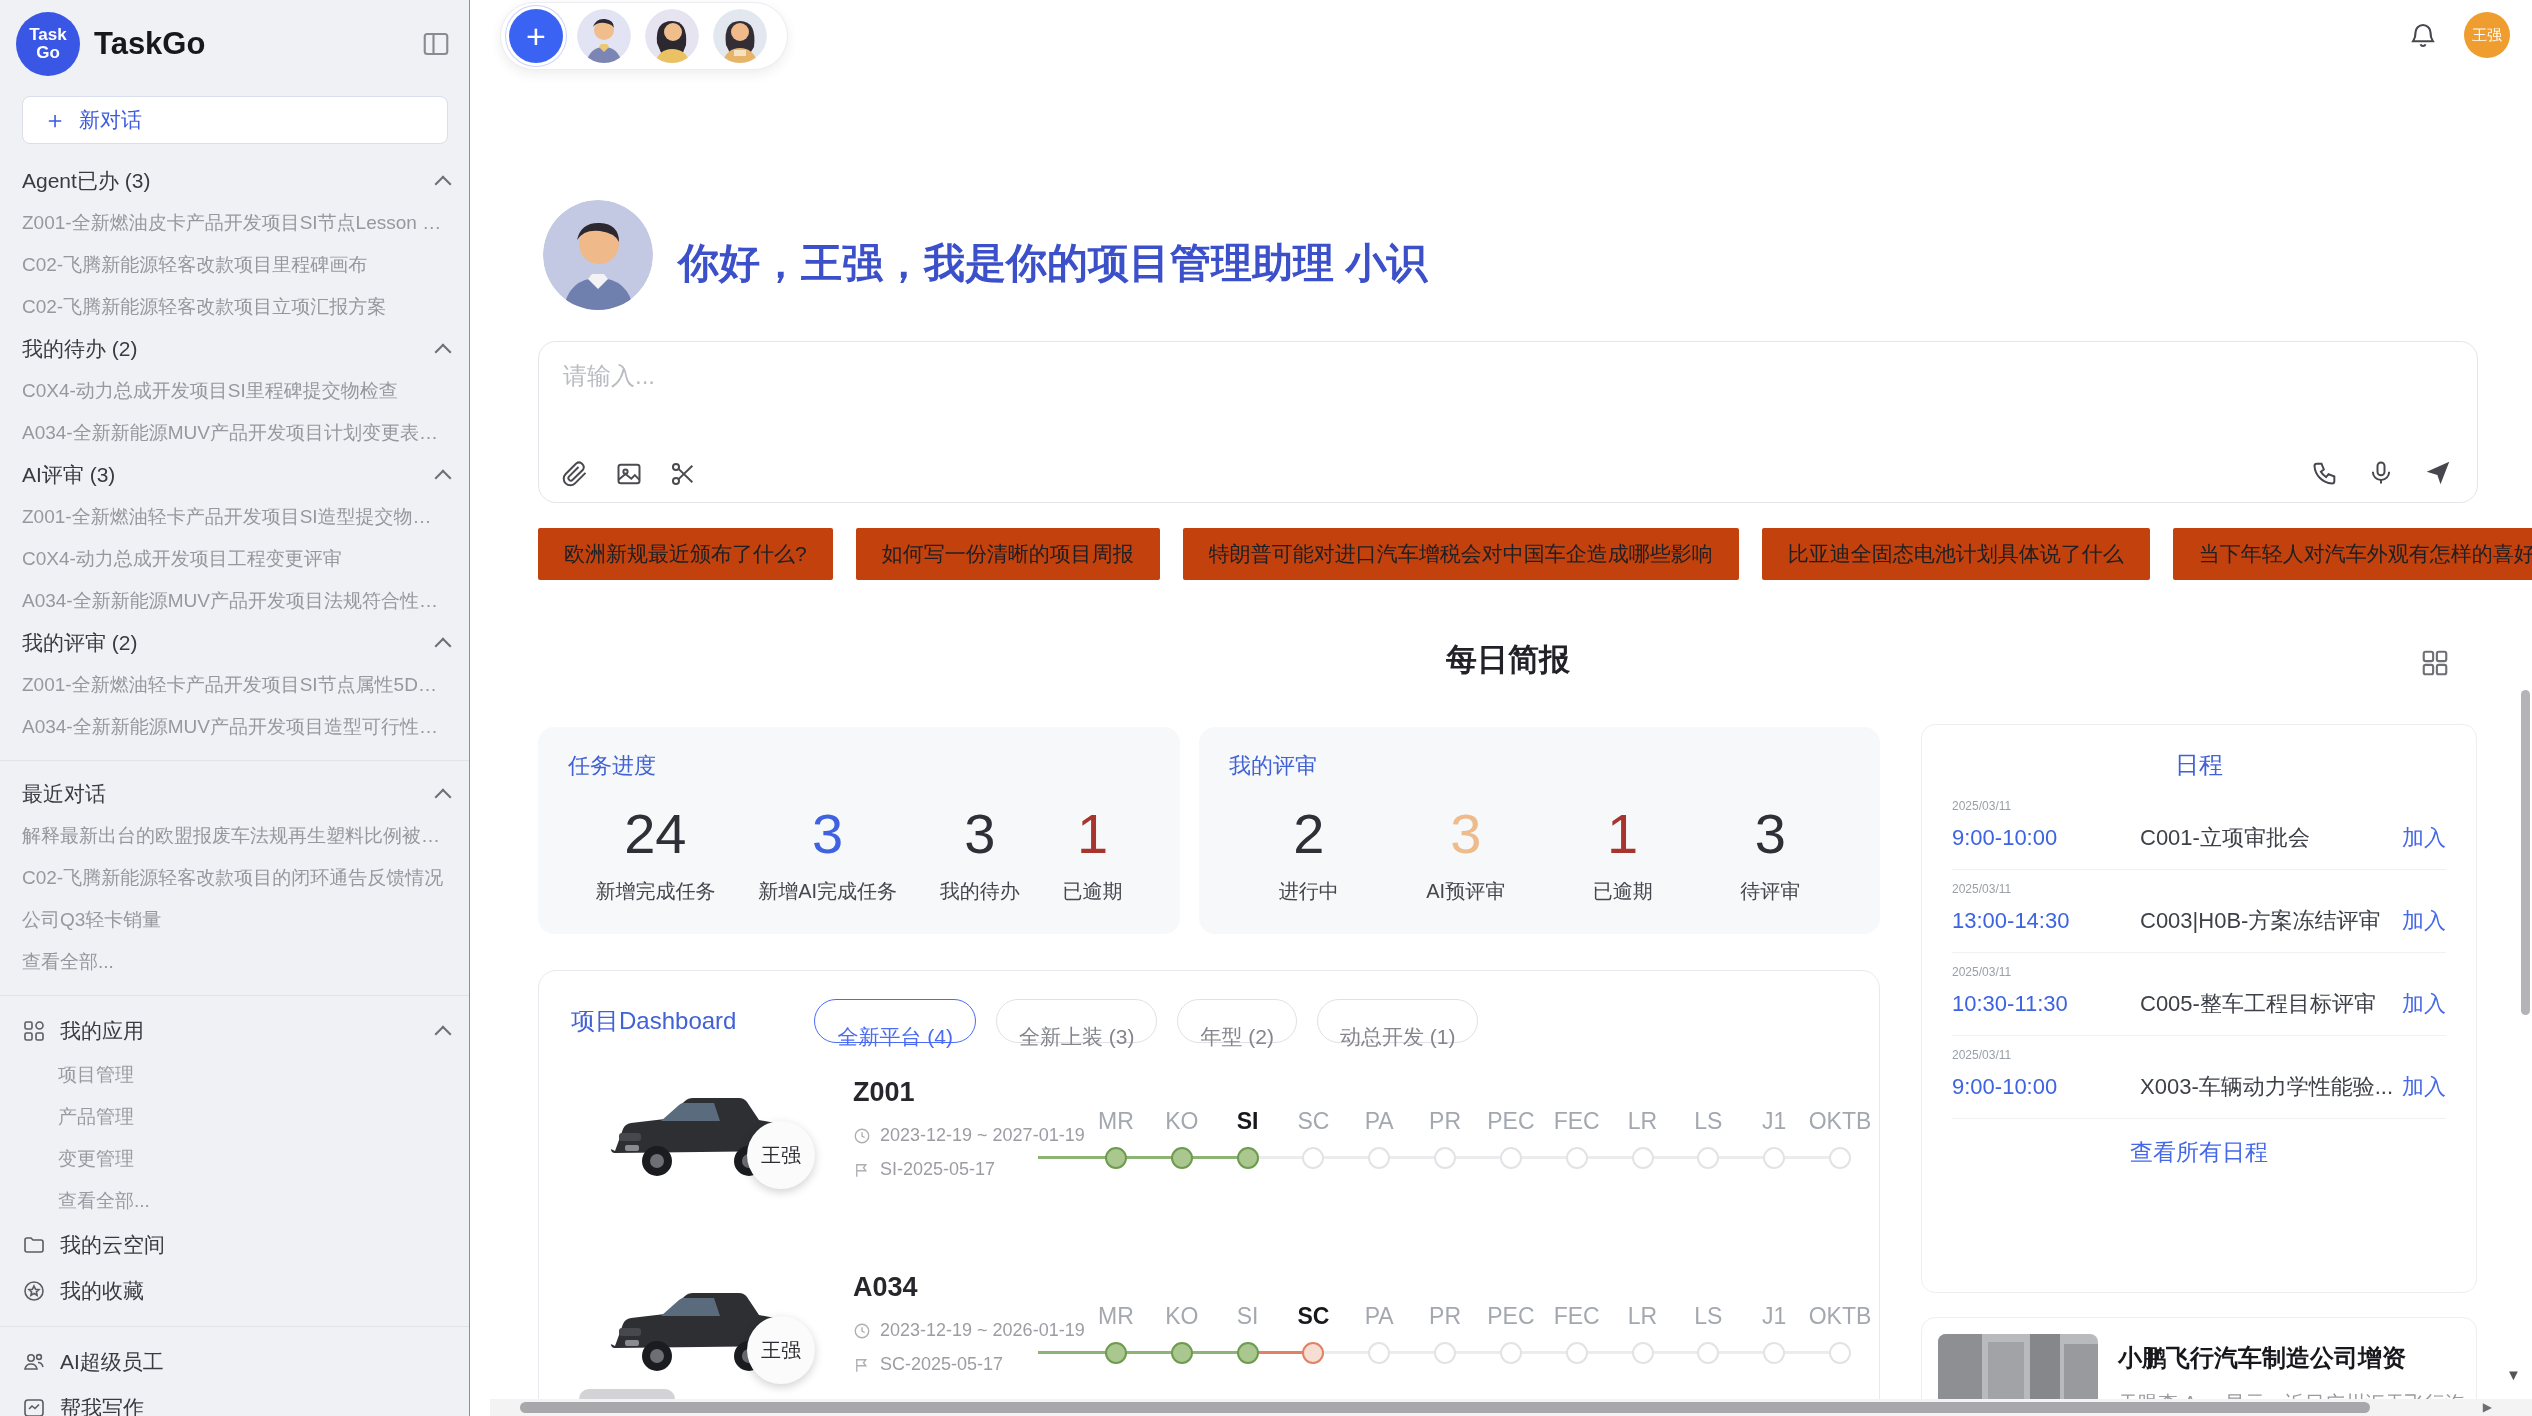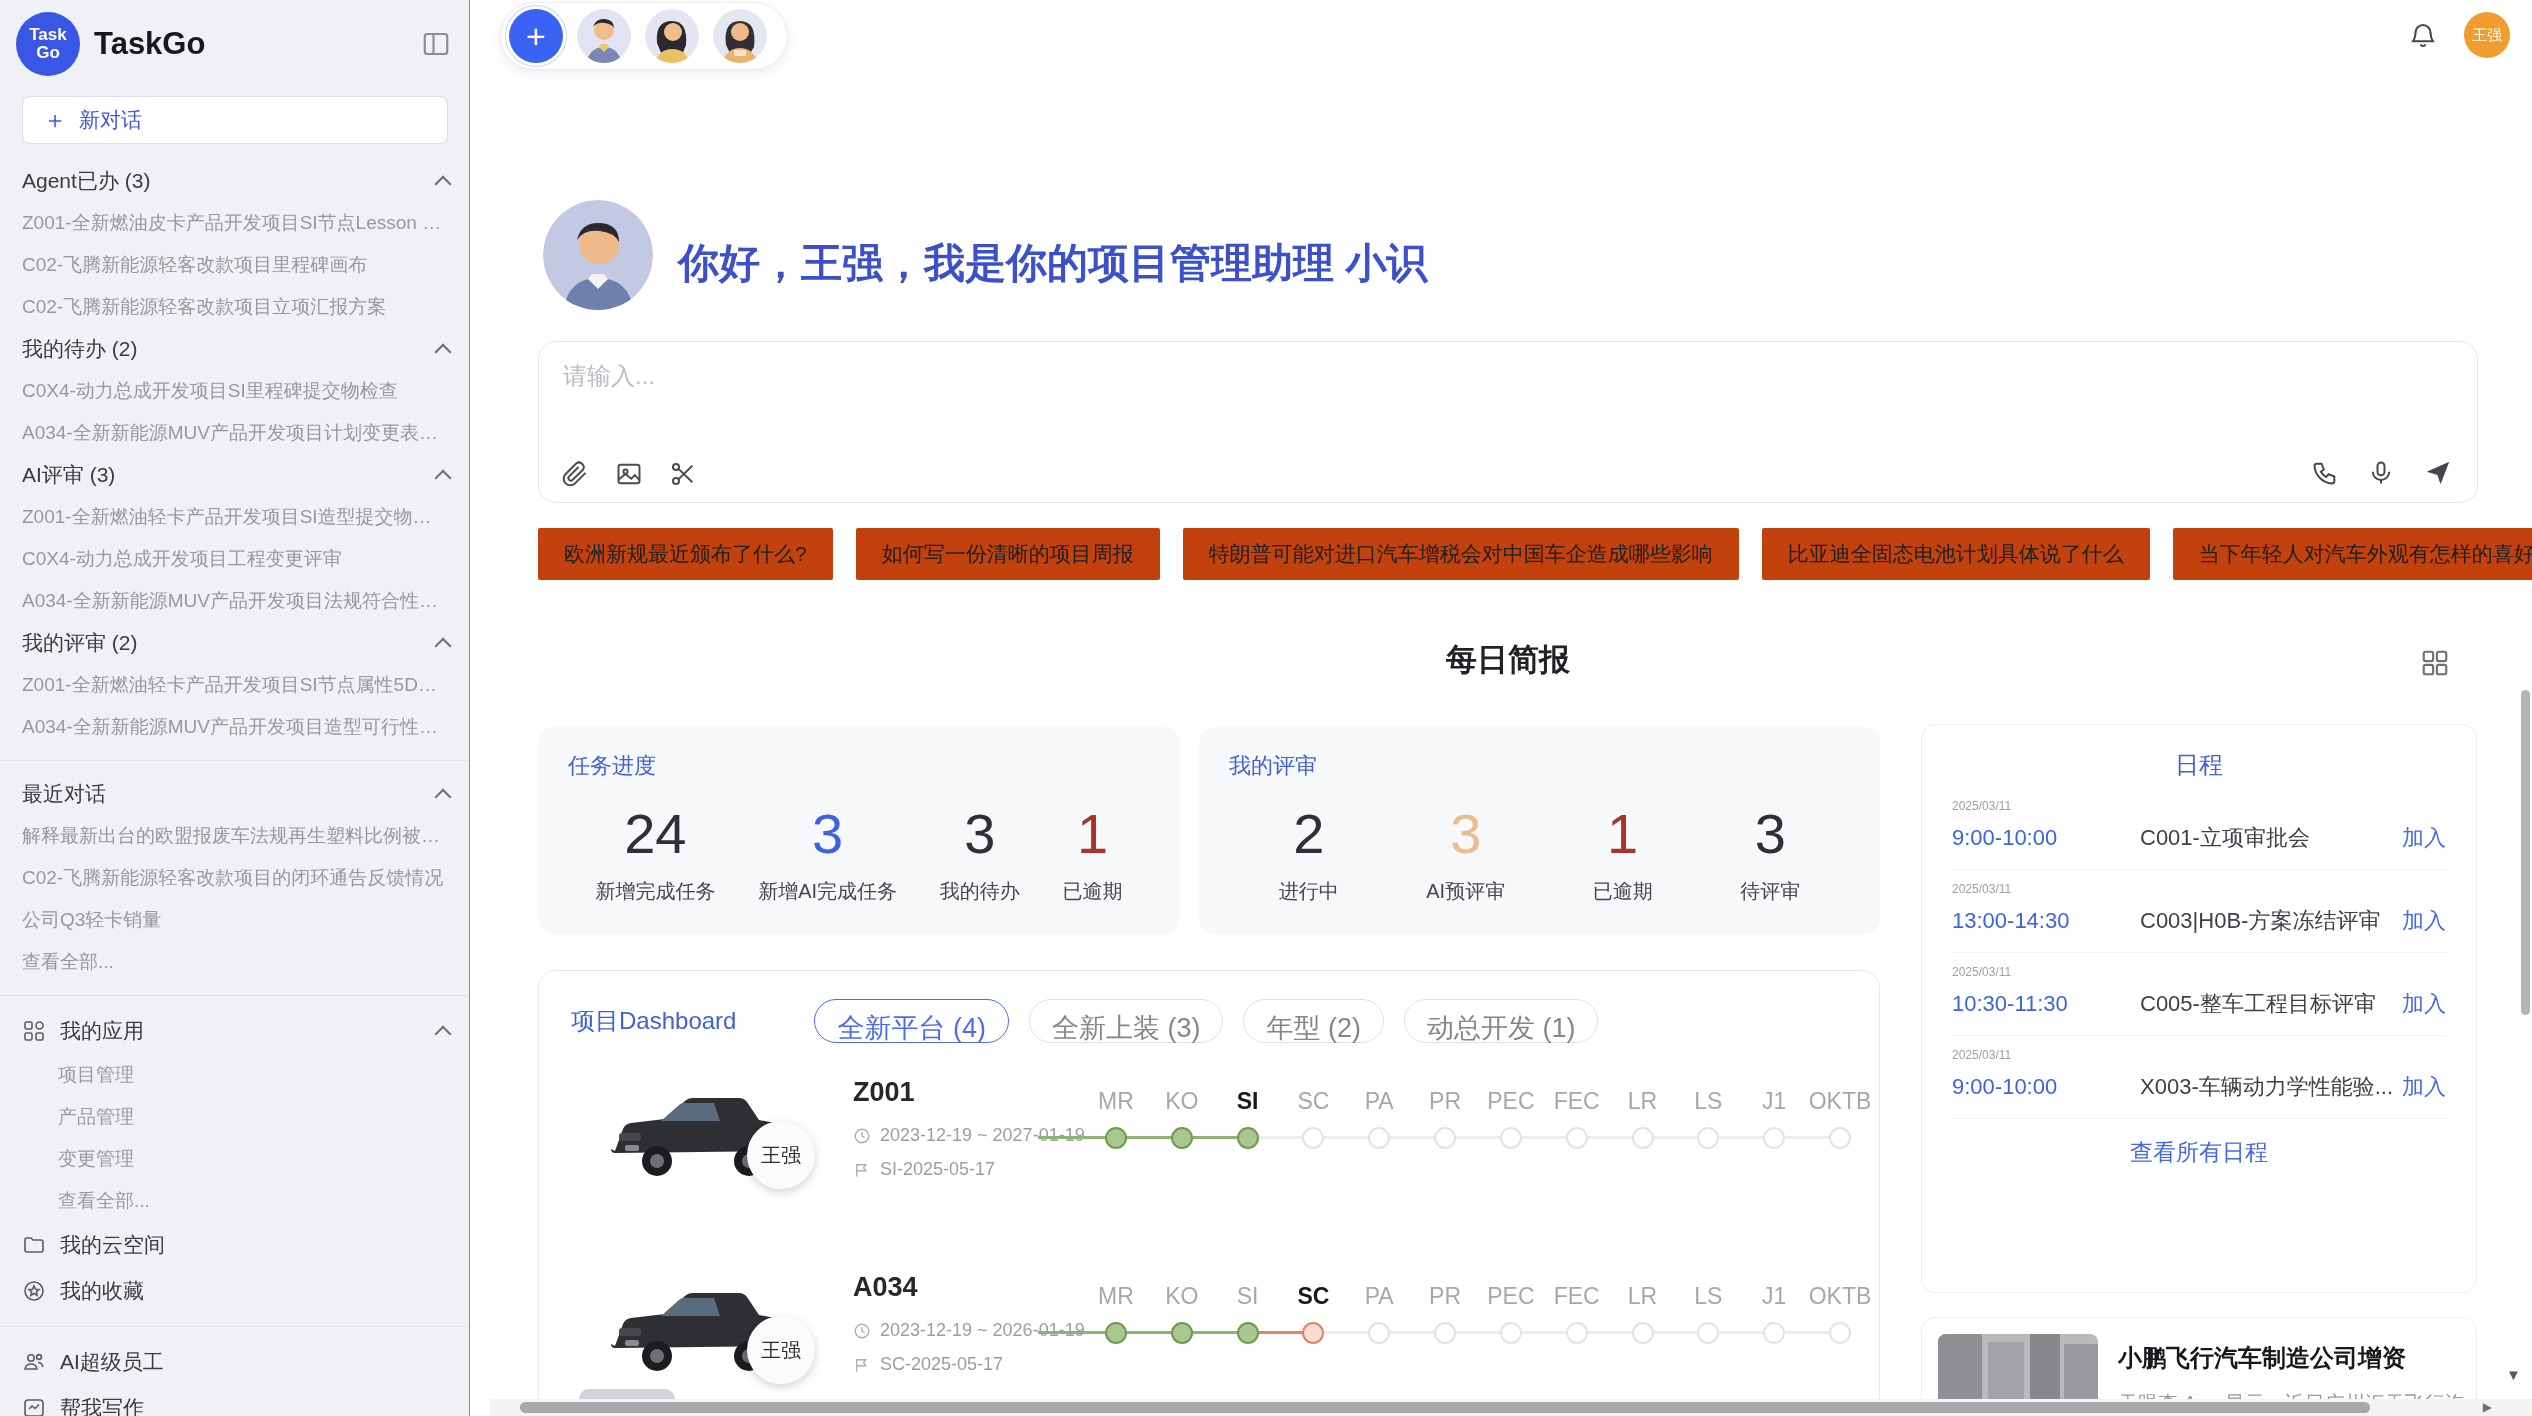--- a/index.html
+++ b/index.html
@@ -80,32 +80,32 @@
   .stat .v { font-size:56px; font-weight:500; }
   .stat .l { font-size:20px; color:#46464e; margin-top:12px; }
   .v.dark { color:#2f2f37; } .v.blue { color:#3f63e0; } .v.red { color:#a8352d; } .v.tan { color:#eebb8d; }
 
   
   .dash-card { position:absolute; left:538px; top:970px; width:1342px; height:450px; background:#fff;
                border:1.5px solid #e7e9ee; border-radius:18px; padding:28px 0 0 32px; overflow:hidden; }
   .dash-head { display:flex; align-items:center; }
   .dash-title { font-size:24px; color:#4161d6; }
   .dash-tabs { display:flex; gap:20px; margin-left:78px; }
-  .tab { height:44px; line-height:41px; padding:8px 22px; border:1.5px solid #e1e1e5; border-radius:999px;
-         font-size:27px; color:#85868d; background:#fff; cursor:pointer; white-space:nowrap; }
+  .tab { height:44px; line-height:41px; padding:16px 22px; border:1.5px solid #e1e1e5; border-radius:999px;
+         font-size:21px; color:#85868d; background:#fff; cursor:pointer; white-space:nowrap; }
   .tab.active { border-color:#4b6bf5; color:#4b6bf5; }
   .proj-row { position:relative; height:150px; margin-top:20px; margin-bottom:45px; }
   .car { position:absolute; left:30px; top:12px; width:192px; height:114px; }
   .owner-chip { position:absolute; left:176px; top:58px; width:68px; height:68px; border-radius:50%;
                 background:#fbfbfc; box-shadow:0 3px 10px rgba(0,0,0,.18); display:flex; align-items:center;
                 justify-content:center; font-size:20px; color:#2c2c33; }
   .p-code { position:absolute; left:282px; top:14px; font-size:27px; font-weight:700; color:#26262c; }
   .p-meta { position:absolute; left:282px; display:flex; align-items:center; gap:9px; font-size:18px; color:#9c9ca3; }
   .p-meta svg { color:#aeaeb5; }
-  .track { position:absolute; left:512px; top:24px; width:790px; display:flex; }
+  .track { position:absolute; left:512px; top:44px; width:790px; display:flex; }
   .track::before { content:""; position:absolute; left:-45px; top:49px; width:80px; height:3px; background:#8cb573; }
   .ms { flex:1; position:relative; text-align:center; }
   .ms .lb { font-size:23px; line-height:28px; color:#a3a8af; }
   .ms .lb.cur { color:#17171c; font-weight:700; }
   .ms .dot { width:22px; height:22px; border-radius:50%; border:2px solid #e3e3e6; background:#fff;
              margin:12px auto 0; position:relative; z-index:2; }
   .ms .dot.done { background:#aac78f; border-color:#6e9b50; }
   .ms .dot.risk { background:#f6ded2; border-color:#e08266; }
   .ms .seg { position:absolute; left:-50%; width:100%; top:49px; height:3px; background:#ececee; z-index:1; }
   .ms .seg.g { background:#8cb573; } .ms .seg.r { background:#e08266; }

